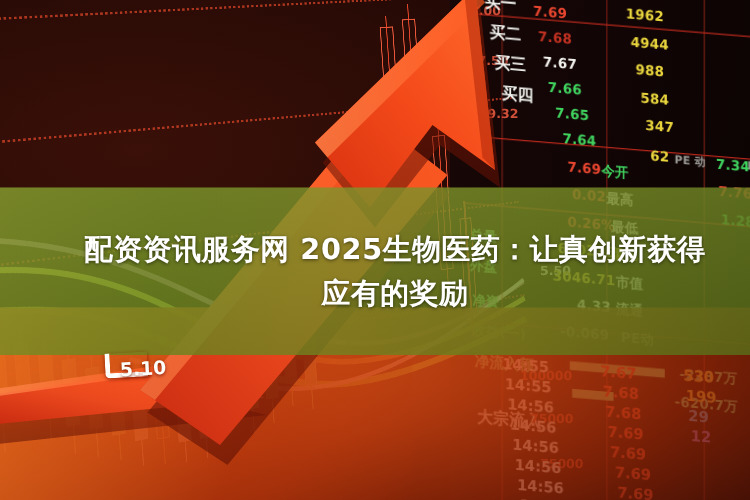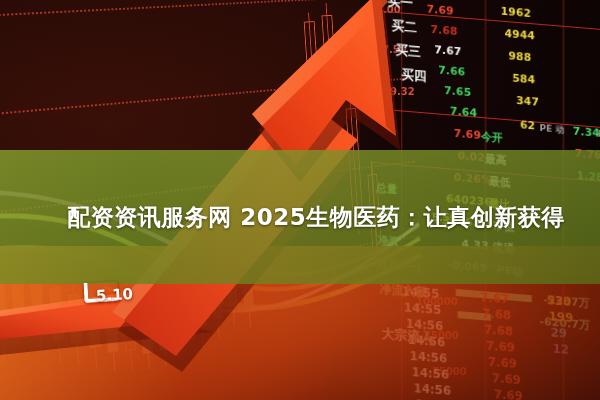--- a/index.html
+++ b/index.html
@@ -400,15 +400,16 @@
   </svg>
 
   <div class="band"></div>
   <div class="band-soft"></div>
 
   <div class="tag-hook"></div>
   <div class="tag-510">5.10</div>
 
   <div class="headline">
     <div>配资资讯服务网 2025生物医药：让真创新获得</div>
+    <div>应有的奖励</div>
   </div>
 
 </div>
 
 </body></html>

